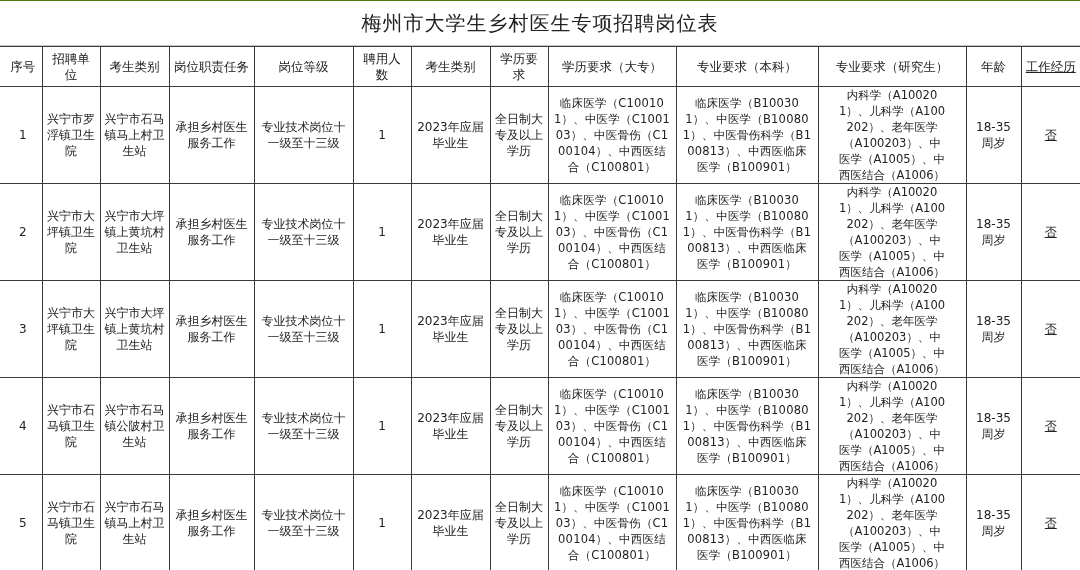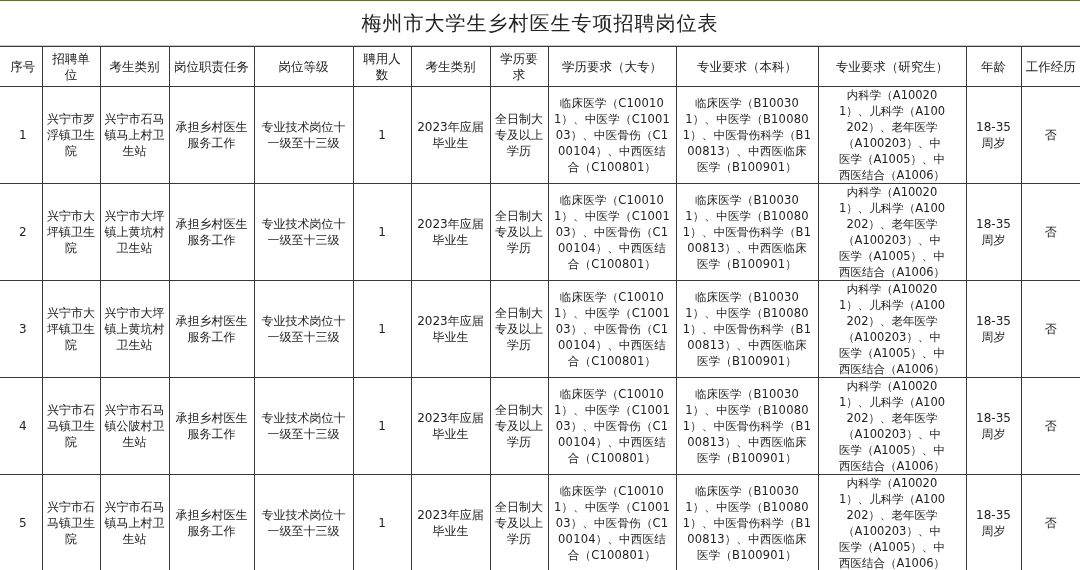--- a/index.html
+++ b/index.html
@@ -7,21 +7,21 @@
   .sheet { position: relative; width: 1080px; height: 570px; }
   .title-row { height: 46px; border-top: 1px solid #4d7c0f; border-bottom: 1px solid #c8c8c8; display: flex; align-items: center; justify-content: center; box-sizing: border-box; }
   .title { font-family: "DejaVu Serif", serif; font-size: 20px; letter-spacing: 1px; color: #222; }
   table { border-collapse: collapse; table-layout: fixed; width: 1080px; position: absolute; left: 0; top: 46px; }
   th, td { border: 1px solid #3a3a3a; text-align: center; vertical-align: middle; font-size: 12px; line-height: 16px; padding: 0 4px; box-sizing: border-box; word-break: break-all; }
   th { font-weight: normal; height: 40px; font-size: 12.5px; color: #222; }
   td { height: 97px; color: #222; }
   td.code { font-size: 11.5px; line-height: 16px; padding: 0 5px; letter-spacing: 0.2px; }
   td.code-grad { font-size: 11.5px; line-height: 16px; padding: 0 20px; }
   tr > :first-child { border-left: none; padding-left: 8px; }
-  tr > :last-child { border-right: none; }
+  tr > :last-child { border-right: none; text-decoration: underline; }
 </style>
 </head>
 <body>
 
 <div class="sheet">
   <div class="title-row">
     <span class="title">梅州市大学生乡村医生专项招聘岗位表</span>
   </div>
 
   <table>

